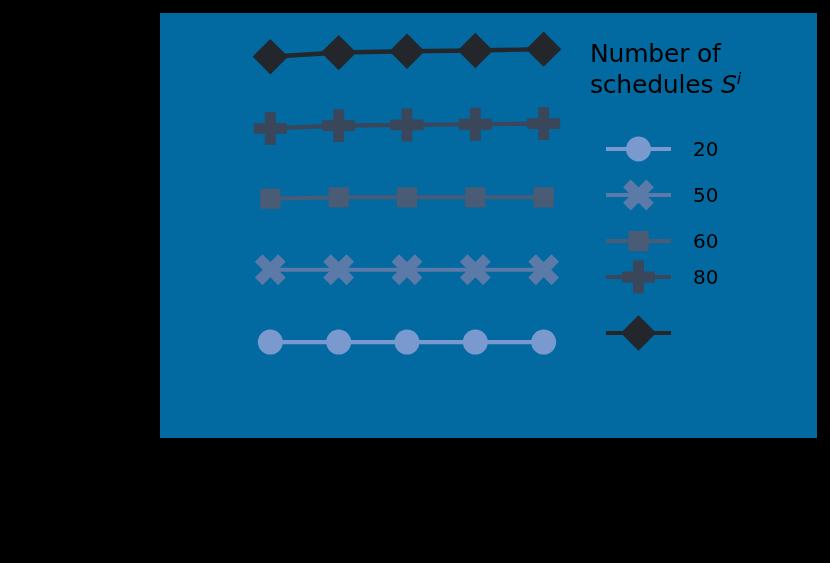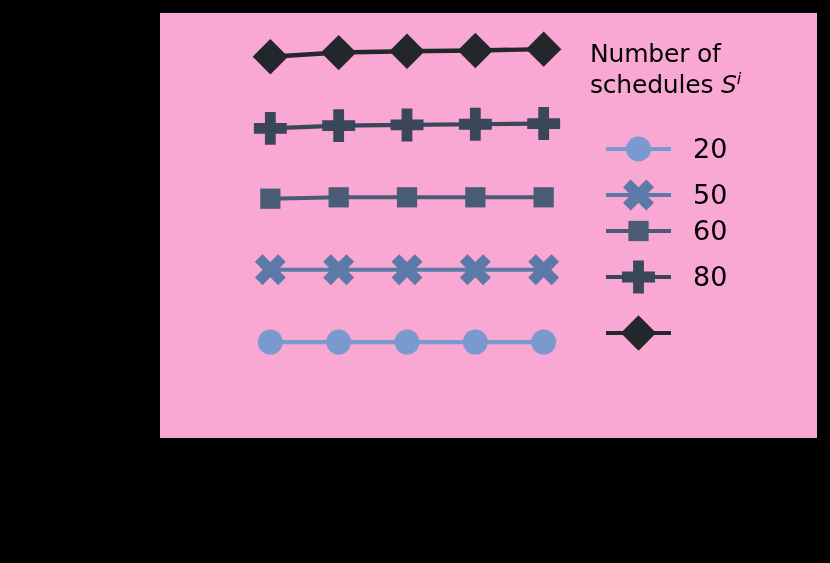--- a/index.html
+++ b/index.html
@@ -19,21 +19,21 @@
     height: 563px;
     background: #000000;
   }
   
   #figure-panel {
     position: absolute;
     left: 160px;
     top: 13px;
     width: 657px;
     height: 425px;
-    background: #f9a8d4;
+    background: #0369a1;
     overflow: hidden;
   }
   
   #plot-area {
     position: absolute;
     left: 0px;
     top: 0px;
     width: 440px;
     height: 425px;
   }
@@ -88,21 +88,21 @@
     width: 80px;
     height: 46px;
   }
   .legend-label {
     position: absolute;
     left: 103px;
     top: 0px;
     height: 46px;
     line-height: 46px;
     color: #000000;
-    font-size: 27px;
+    font-size: 20px;
     letter-spacing: 0px;
     white-space: nowrap;
   }
 </style>
 </head>
 <body>
 
 <div id="root">
 
   <div id="figure-panel">
@@ -173,21 +173,21 @@
           </div>
           <div class="legend-row" style="top: 134px;">
             <div class="legend-sample">
               <svg viewBox="0 0 80 46">
                 <line x1="5" y1="23" x2="70" y2="23" stroke="#5b7aa8" stroke-width="4.2"></line>
                 <polygon points="45.33,7.54 52.96,15.17 45.14,23.00 52.96,30.83 45.33,38.46 37.50,30.64 29.67,38.46 22.04,30.83 29.86,23.00 22.04,15.17 29.67,7.54 37.50,15.36" fill="#5b7aa8"></polygon>
               </svg>
             </div>
             <div class="legend-label">50</div>
           </div>
-          <div class="legend-row" style="top: 170px; text-align: center;">
+          <div class="legend-row" style="top: 180px; text-align: center;">
             <div class="legend-sample">
               <svg viewBox="0 0 80 46">
                 <line x1="5" y1="23" x2="70" y2="23" stroke="#4a5b76" stroke-width="4.2"></line>
                 <rect x="27.380000000000003" y="12.88" width="20.24" height="20.24" fill="#4a5b76"></rect>
               </svg>
             </div>
             <div class="legend-label">60</div>
           </div>
           <div class="legend-row" style="top: 216px;">
             <div class="legend-sample">

